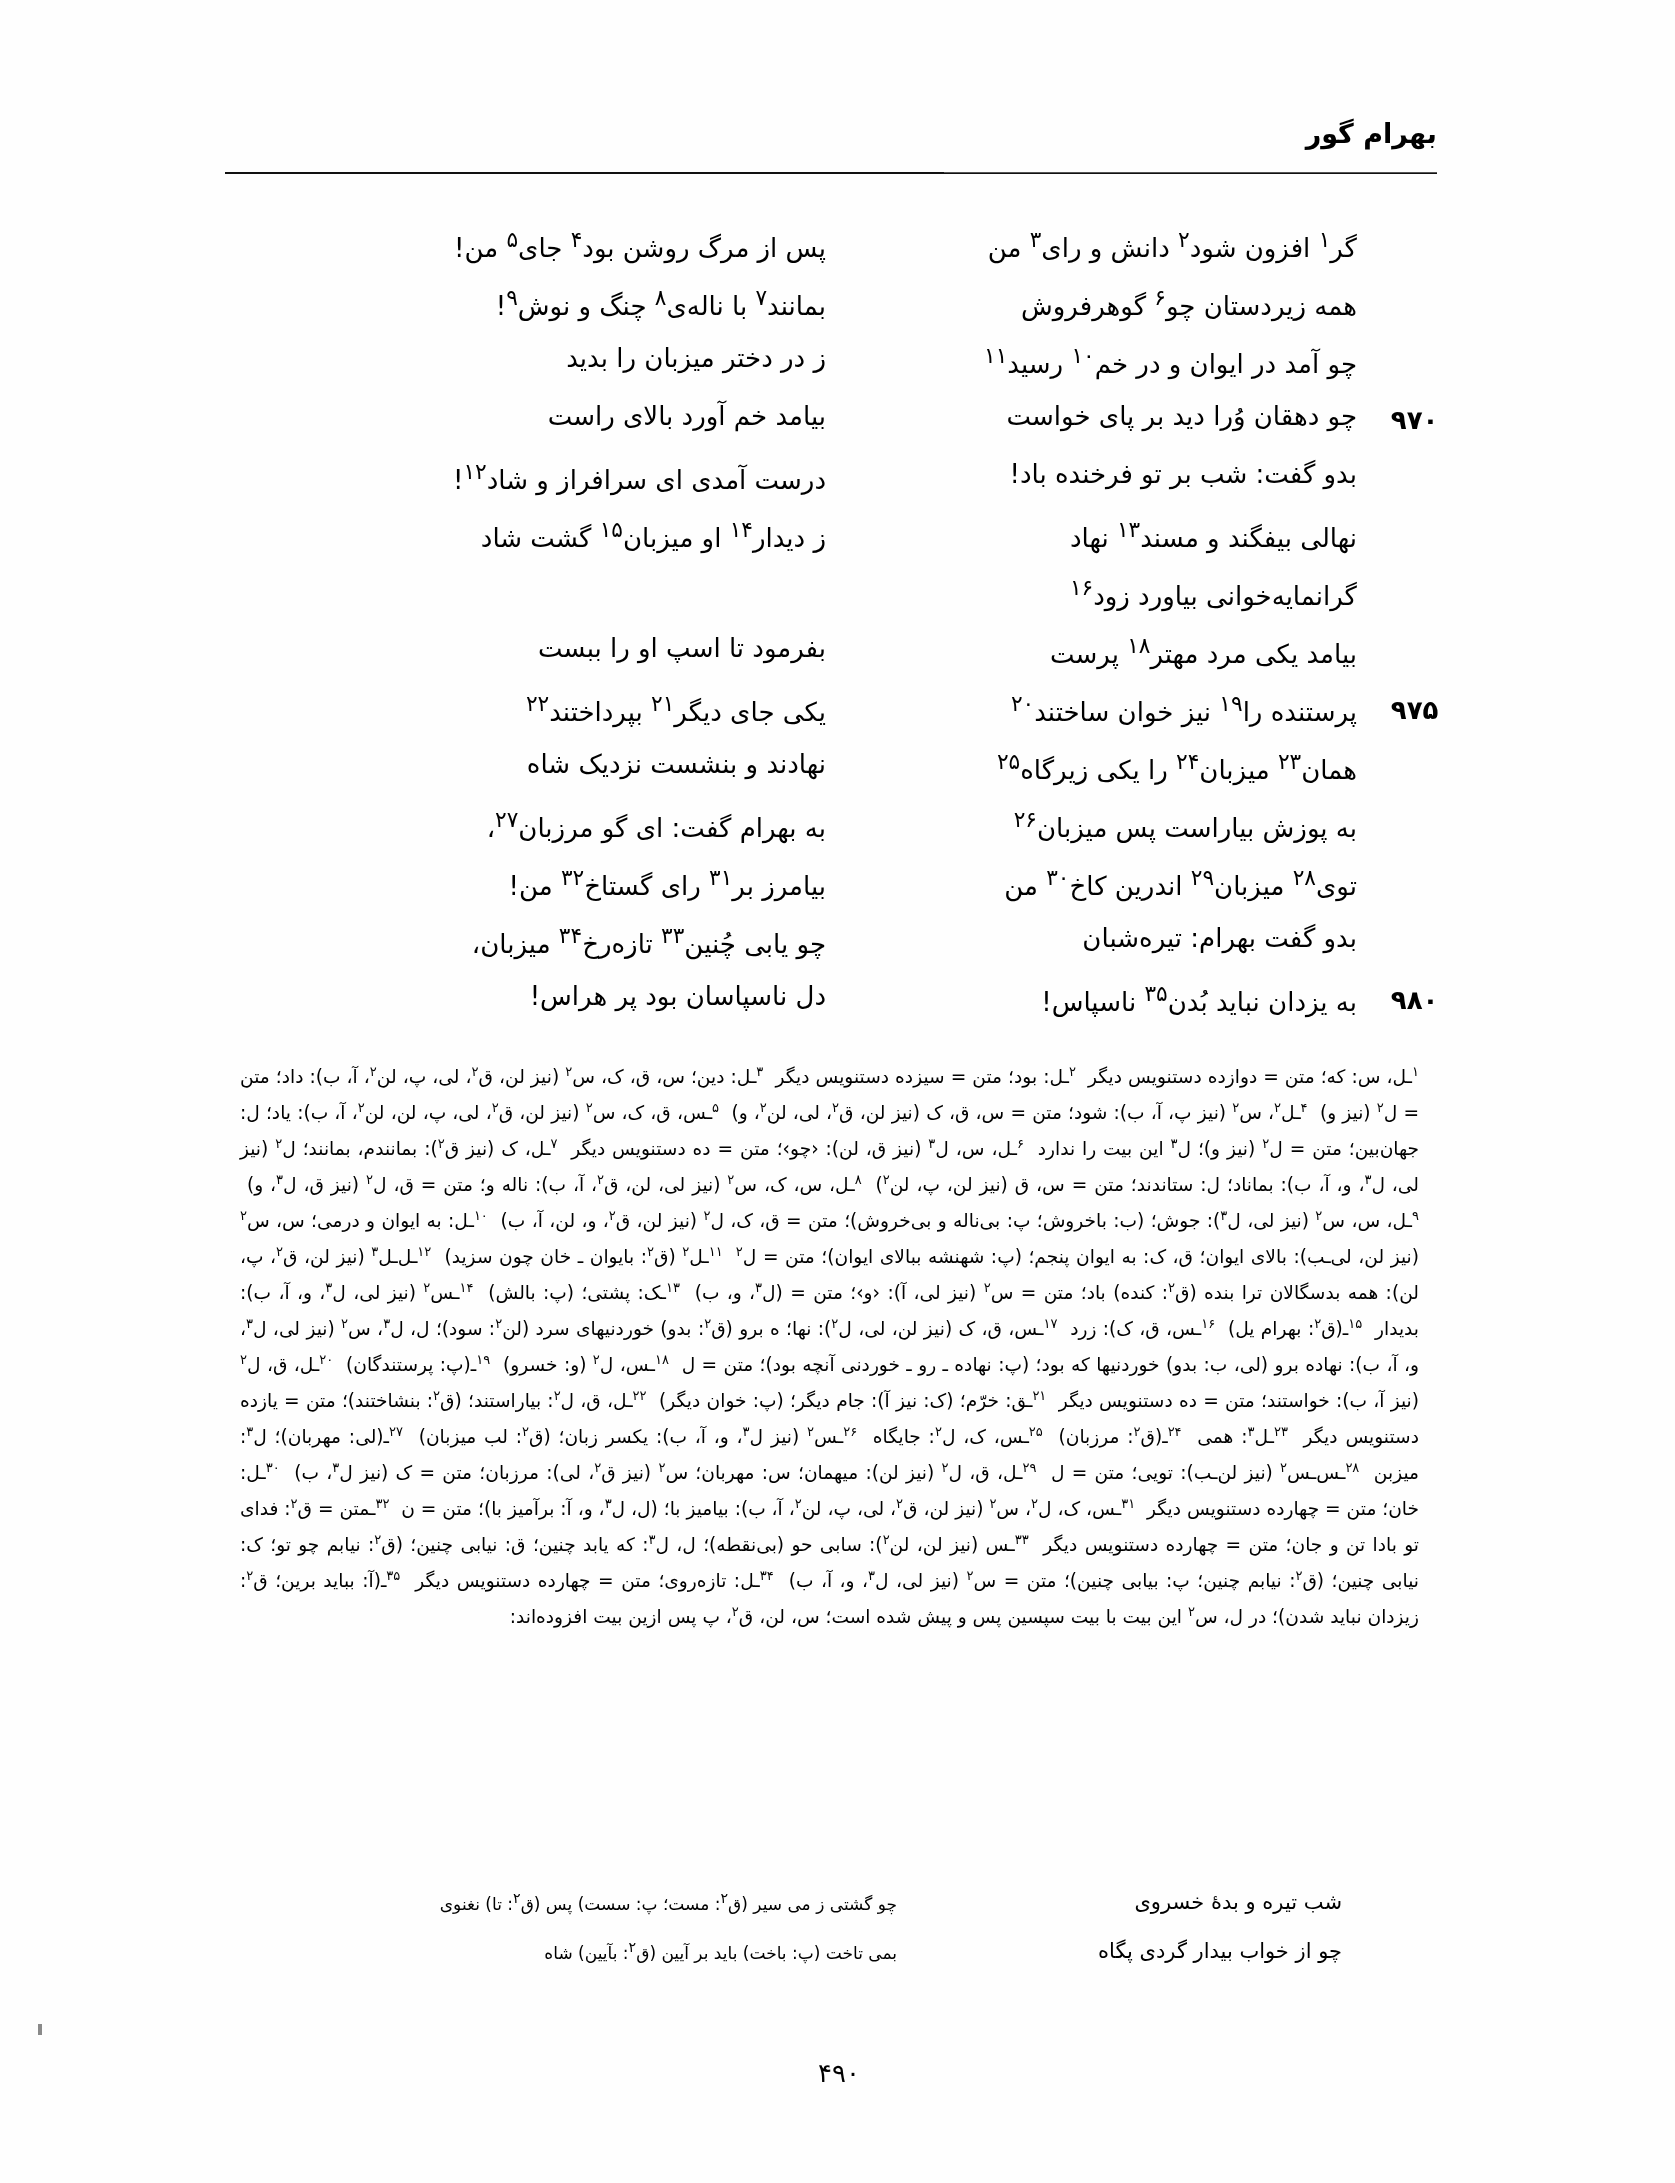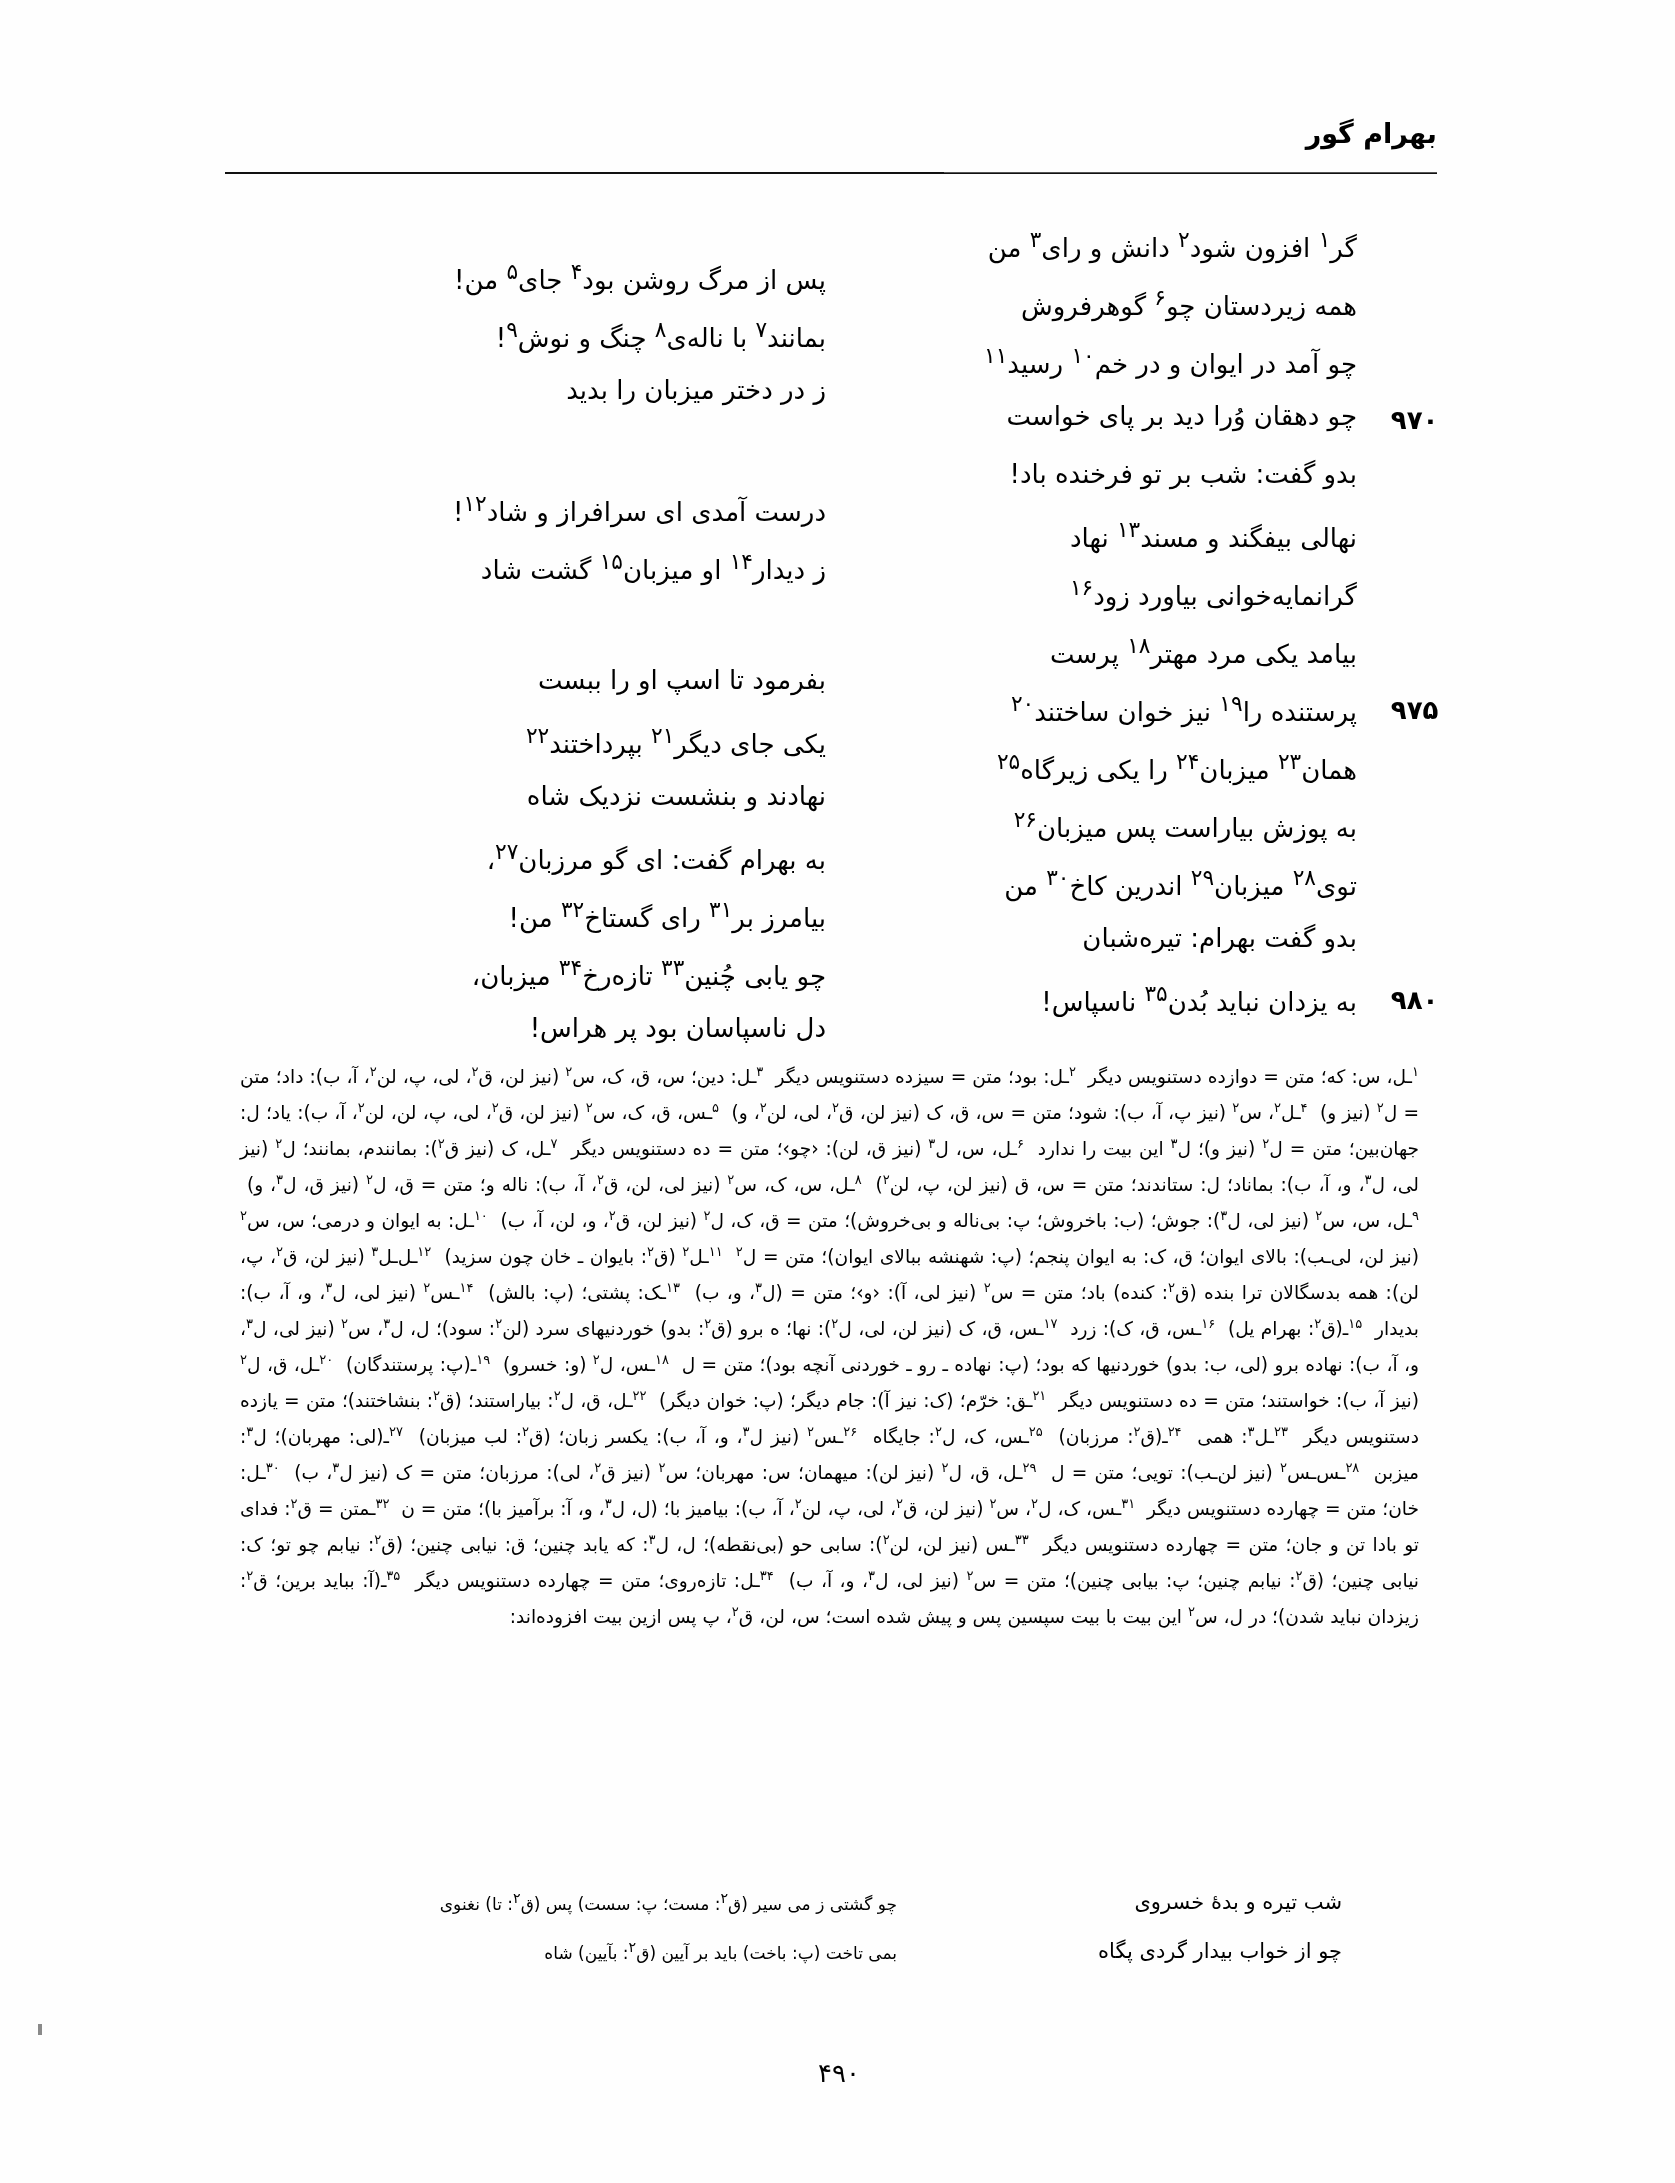--- a/index.html
+++ b/index.html
@@ -92,21 +92,20 @@
   }
   .hemistich.right {
     width: 581px;
     padding-right: 80px;
     box-sizing: border-box;
   }
   .hemistich.left {
     width: 608px;
     padding-right: 30px;
     box-sizing: border-box;
-    margin-top: 32px;
   }
   .hemistich .spread {
     display: inline-block;
     width: 100%;
   }
 
   
   #apparatus {
     position: absolute;
     top: 1041px;
@@ -208,20 +207,21 @@
         <div class="hemistich left"><span class="spread">بمانند<sup>۷</sup> با ناله‌ی<sup>۸</sup> چنگ و نوش<sup>۹</sup>!</span></div>
       </div>
       <div class="verse-row">
         <div class="bayt-number"></div>
         <div class="hemistich right"><span class="spread">چو آمد در ایوان و در خم<sup>۱۰</sup> رسید<sup>۱۱</sup></span></div>
         <div class="hemistich left"><span class="spread">ز در دختر میزبان را بدید</span></div>
       </div>
       <div class="verse-row">
         <div class="bayt-number">۹۷۰</div>
         <div class="hemistich right"><span class="spread">چو دهقان وُرا دید بر پای خواست</span></div>
+        <div class="hemistich left"><span class="spread">بیامد خم آورد بالای راست</span></div>
       </div>
       <div class="verse-row">
         <div class="bayt-number"></div>
         <div class="hemistich right"><span class="spread">بدو گفت: شب بر تو فرخنده باد!</span></div>
         <div class="hemistich left"><span class="spread">درست آمدی ای سرافراز و شاد<sup>۱۲</sup>!</span></div>
       </div>
       <div class="verse-row">
         <div class="bayt-number"></div>
         <div class="hemistich right"><span class="spread">نهالی بیفگند و مسند<sup>۱۳</sup> نهاد</span></div>
         <div class="hemistich left"><span class="spread">ز دیدار<sup>۱۴</sup> او میزبان<sup>۱۵</sup> گشت شاد</span></div>

